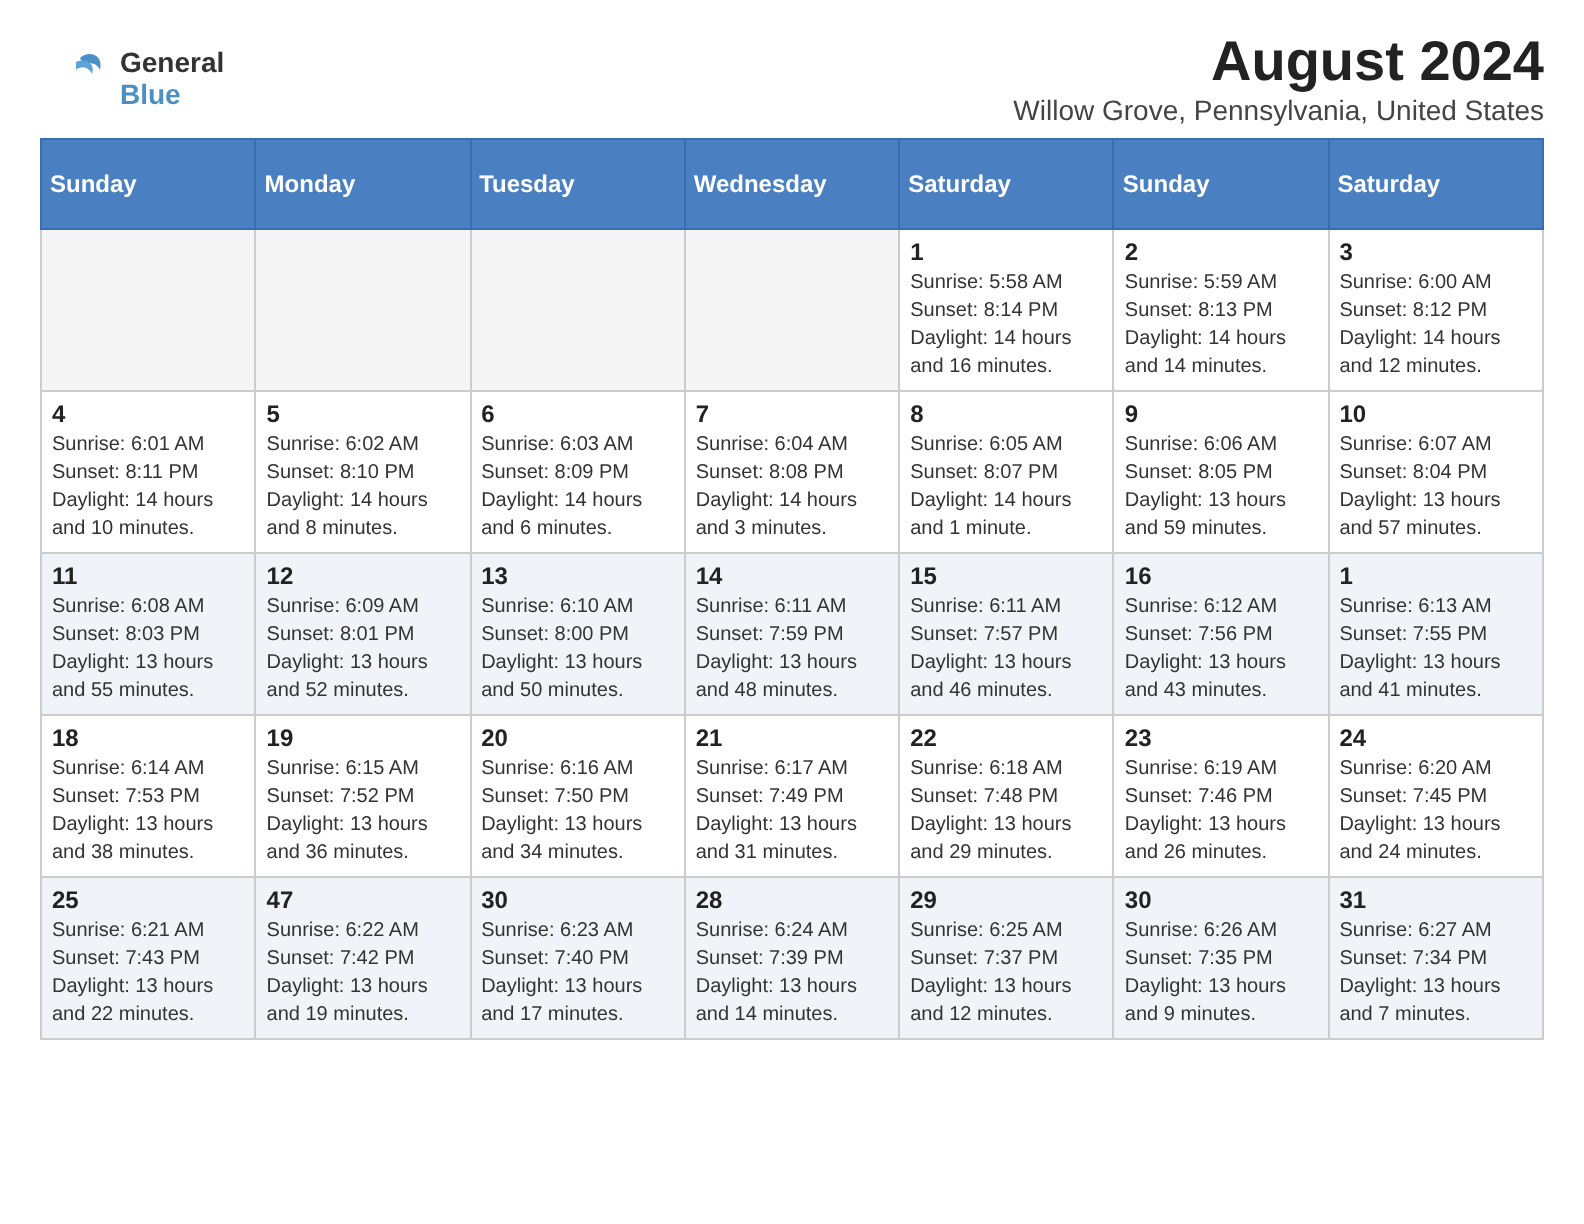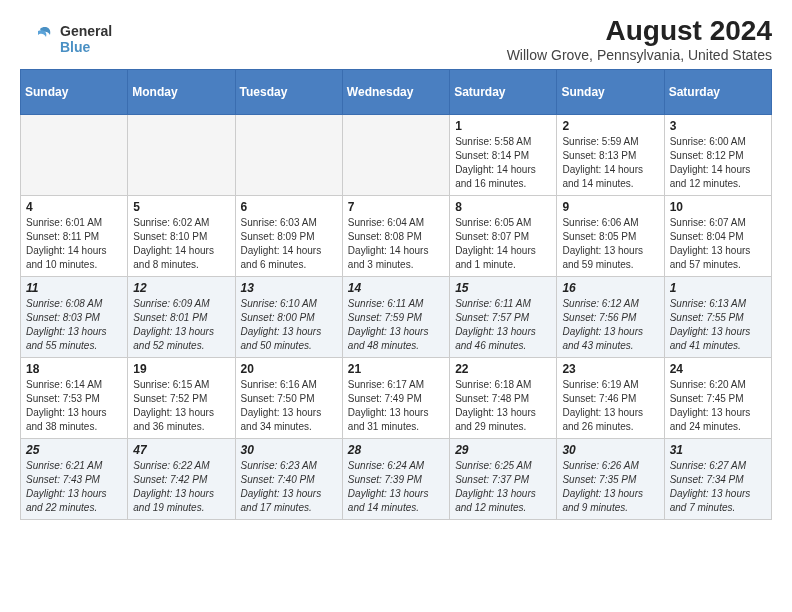--- a/index.html
+++ b/index.html
@@ -75,21 +75,20 @@
       font-size: 10px;
       color: #333;
       line-height: 1.4;
     }
     tr:nth-child(even) td:not(.empty) {
       background: #fff;
     }
     
     .row-alt td:not(.empty) {
       background: #f0f4f8;
-      font-style: italic;
     }
   </style>
 </head>
 <body>
 
 <div class="page">
   <div class="header">
     <div class="logo">
   <div style="display:flex;align-items:center;gap:4px;">
     <svg width="36" height="36" viewBox="0 0 36 36">

